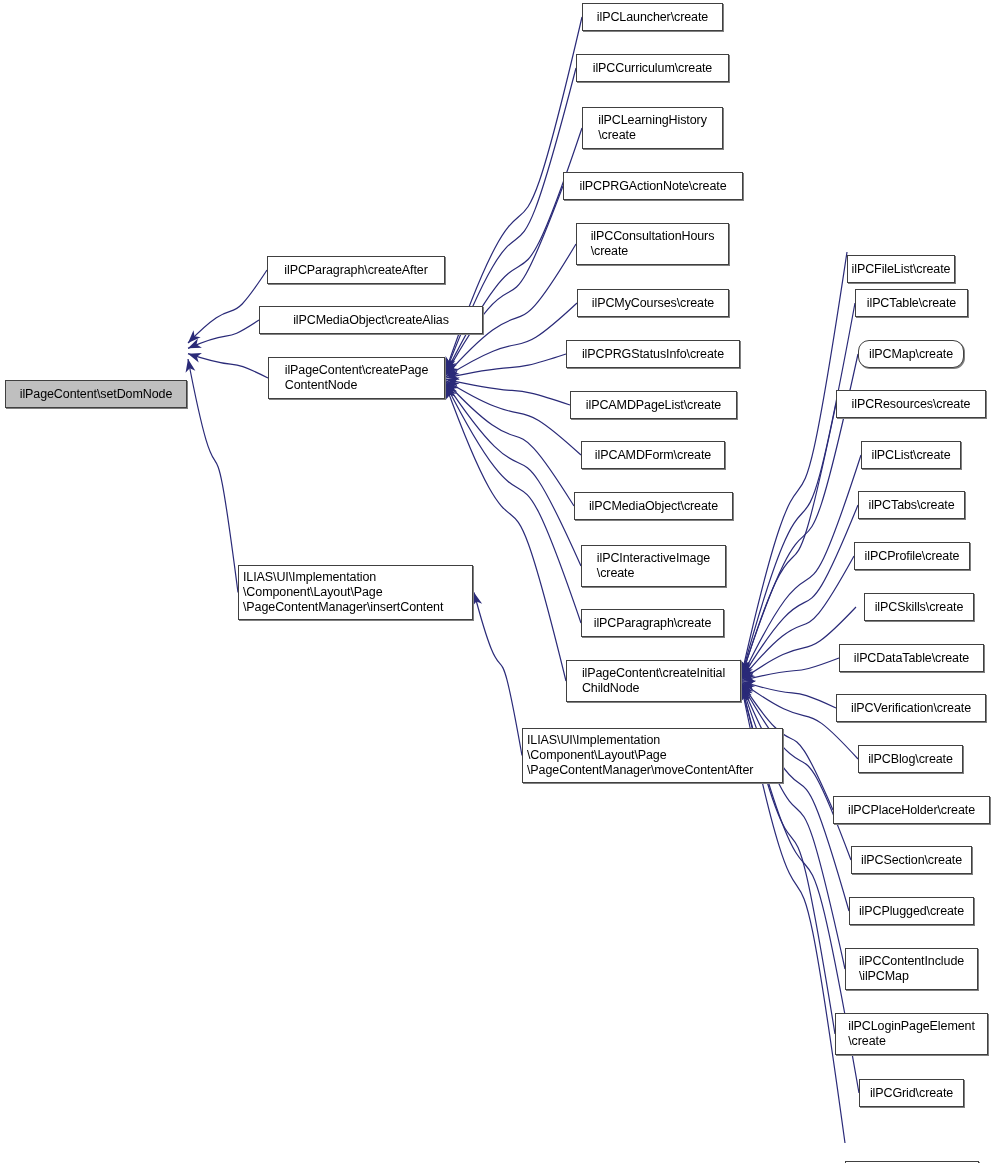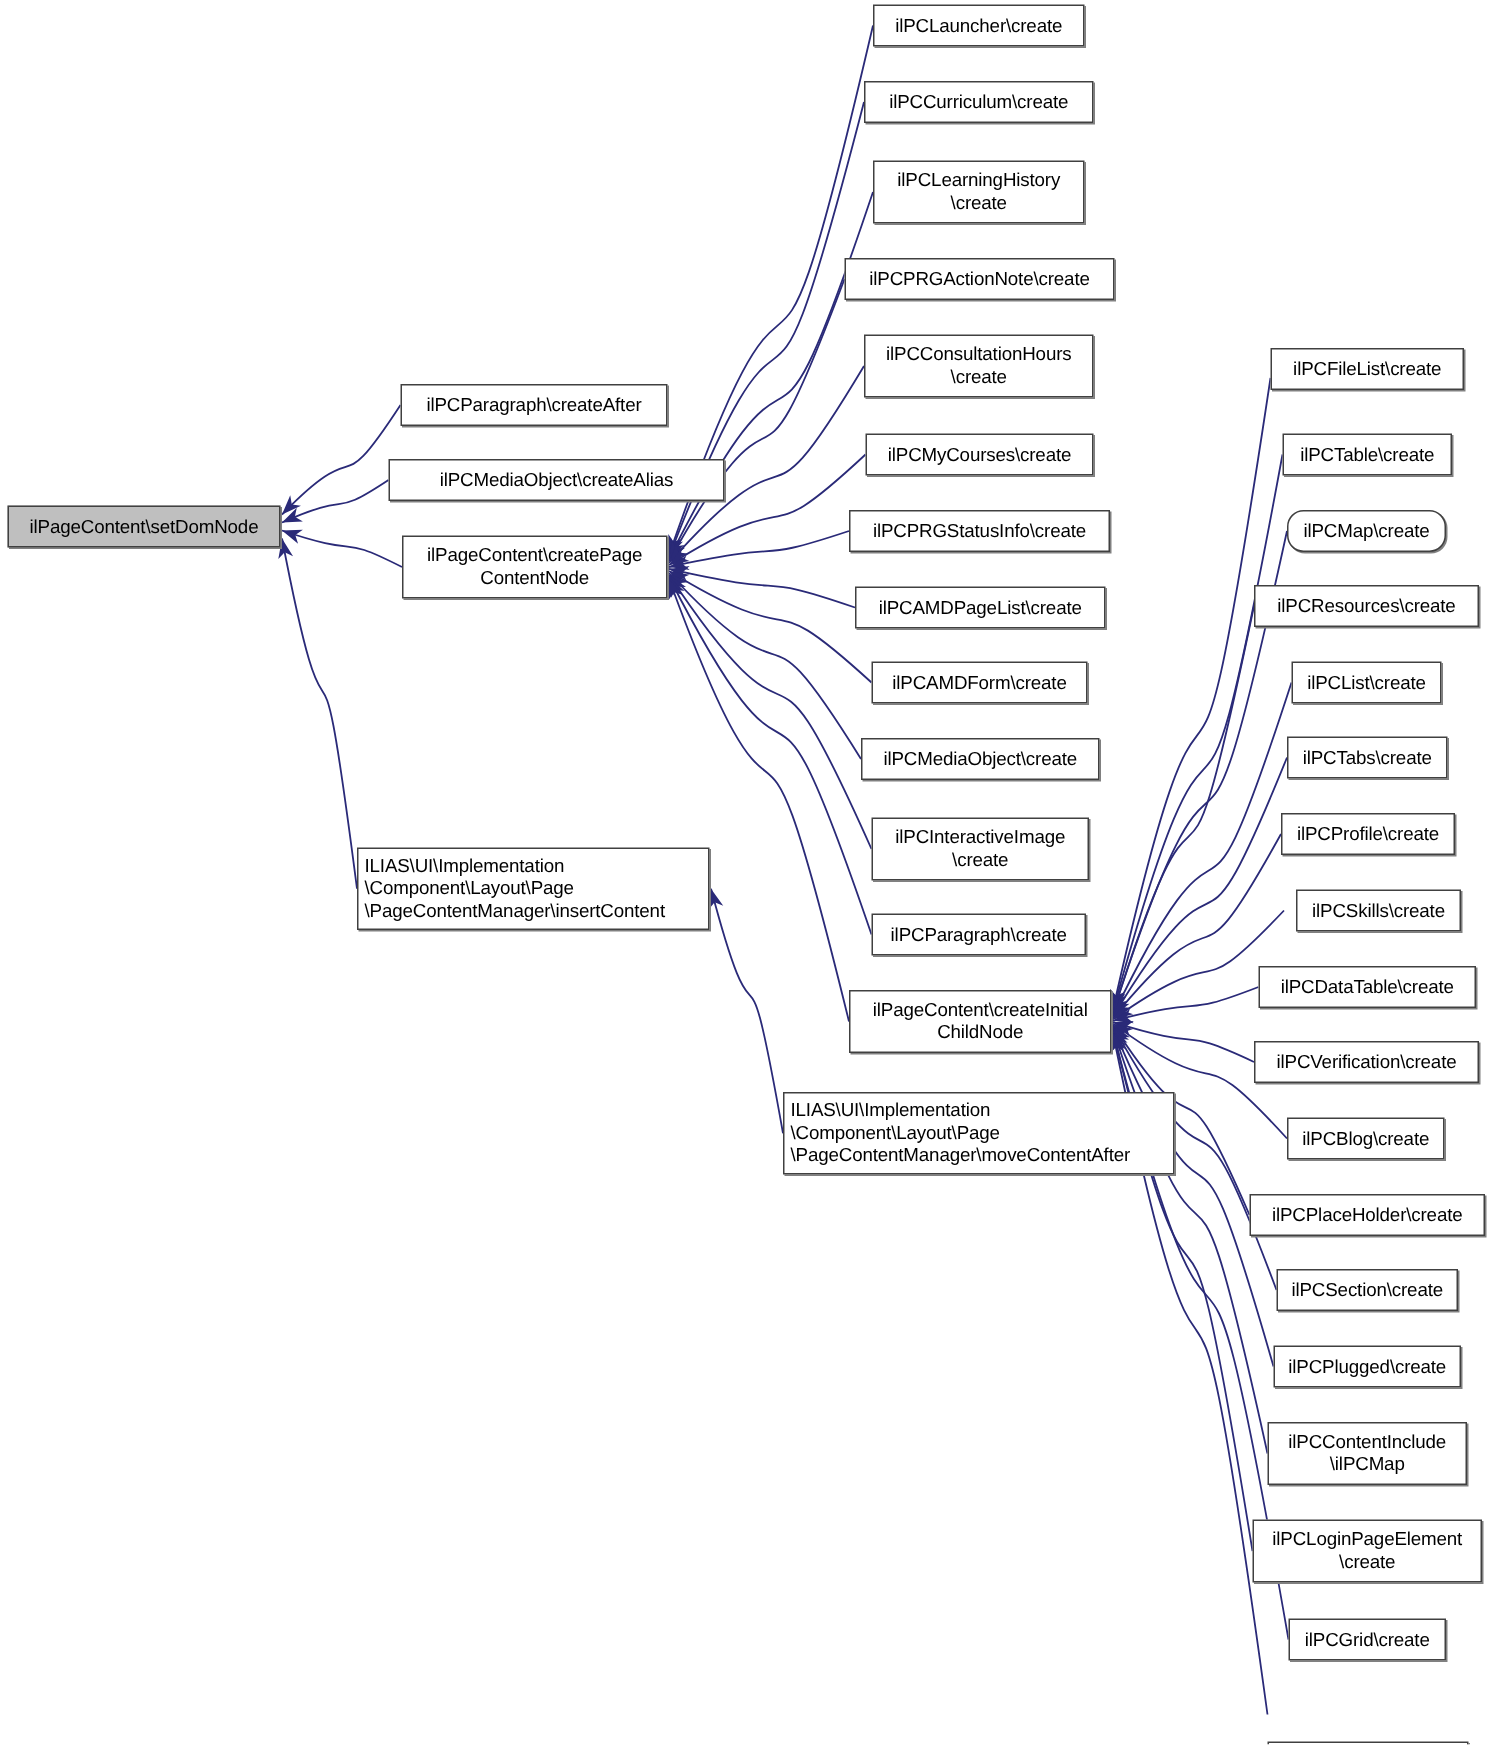--- a/index.html
+++ b/index.html
@@ -29,28 +29,28 @@
     position: absolute;
     box-sizing: border-box;
     border: 1px solid #404040;
     background: #ffffff;
     color: #000000;
     font-size: 12.5px;
     line-height: 15px;
     display: flex;
     align-items: center;
     justify-content: center;
-    text-align: center;
     white-space: pre-line;
     box-shadow: 1px 1px 0 0 #808080;
     letter-spacing: -0.1px;
   }
   .node.highlight {
     background: #bfbfbf;
     border: 1px solid #404040;
+    margin-top: 43px;
   }
   .node span {
     display: block;
     padding: 0 4px;
   }
 </style>
 </head>
 <body>
 
 <div id="graph">
@@ -150,21 +150,21 @@
       <div class="node" style="left: 581px; top: 441px; width: 144px; height: 28px;"><span>ilPCAMDForm\create</span></div>
       <div class="node" style="left: 574px; top: 492px; width: 159px; height: 28px;"><span>ilPCMediaObject\create</span></div>
       <div class="node" style="left: 581px; top: 545px; width: 145px; height: 42px;"><span>ilPCInteractiveImage
 \create</span></div>
       <div class="node" style="left: 581px; top: 609px; width: 143px; height: 28px;"><span>ilPCParagraph\create</span></div>
       <div class="node" style="left: 566px; top: 660px; width: 175px; height: 42px;"><span>ilPageContent\createInitial
 ChildNode</span></div>
       <div class="node" style="left: 522px; top: 728px; width: 261px; height: 55px; justify-content: flex-start; text-align: left;"><span>ILIAS\UI\Implementation
 \Component\Layout\Page
 \PageContentManager\moveContentAfter</span></div>
-      <div class="node" style="left: 847px; top: 232px; width: 129px; height: 28px;"><span>ilPCFileList\create</span></div>
+      <div class="node" style="left: 847px; top: 255px; width: 108px; height: 28px;"><span>ilPCFileList\create</span></div>
       <div class="node" style="left: 855px; top: 289px; width: 113px; height: 28px;"><span>ilPCTable\create</span></div>
       <div class="node" style="left: 858px; top: 340px; width: 106px; height: 28px; border-radius: 11px;"><span>ilPCMap\create</span></div>
       <div class="node" style="left: 836px; top: 390px; width: 150px; height: 28px;"><span>ilPCResources\create</span></div>
       <div class="node" style="left: 861px; top: 441px; width: 100px; height: 28px;"><span>ilPCList\create</span></div>
       <div class="node" style="left: 858px; top: 491px; width: 107px; height: 28px;"><span>ilPCTabs\create</span></div>
       <div class="node" style="left: 854px; top: 542px; width: 116px; height: 28px;"><span>ilPCProfile\create</span></div>
       <div class="node" style="left: 864px; top: 593px; width: 110px; height: 28px;"><span>ilPCSkills\create</span></div>
       <div class="node" style="left: 839px; top: 644px; width: 145px; height: 28px;"><span>ilPCDataTable\create</span></div>
       <div class="node" style="left: 836px; top: 694px; width: 150px; height: 28px;"><span>ilPCVerification\create</span></div>
       <div class="node" style="left: 858px; top: 745px; width: 105px; height: 28px;"><span>ilPCBlog\create</span></div>

